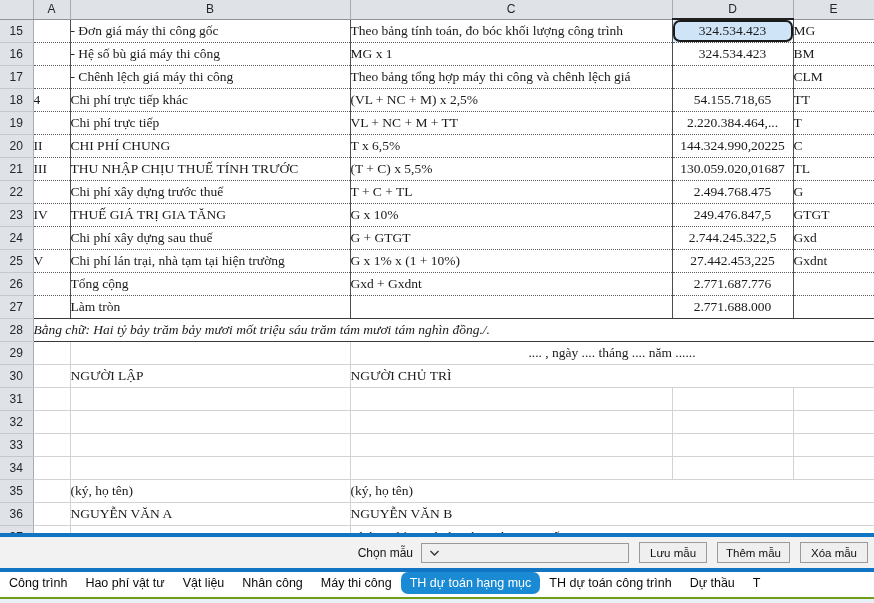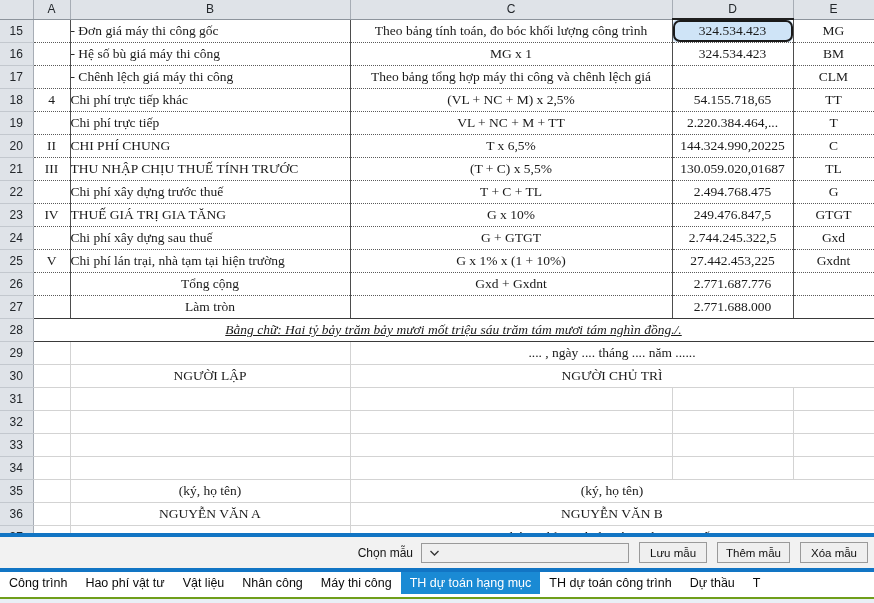--- a/index.html
+++ b/index.html
@@ -85,25 +85,25 @@
   }
   
   .cell.b {
     border-right: 1px solid #4d4d4d;
     border-bottom: 1px dotted #5a5a5a;
   }
   .cell.b-solid-bottom { border-bottom: 1px solid #3a3a3a; }
   .cell.b-left  { border-left: 1px solid #4d4d4d; }
   .cell.b-top   { border-top: 1px solid #3a3a3a; }
 
-  .ac { text-align: center; }
+  .ac { }
   .al { text-align: left; }
   .ar { text-align: center; border-radius: 7px; }
   .bold { font-weight: bold; }
-  .ital { font-style: italic; text-decoration: underline; }
+  .ital { font-style: italic; }
 
   .cell.sel {
     background: #cfe4f7;
     box-shadow: inset 0 0 0 2px #1a1a1a;
     font-weight: normal;
   }
 
   
   #bluebar-top {
     position: absolute;
@@ -191,20 +191,21 @@
     padding: 0 9px;
     font-family: "Liberation Sans", sans-serif;
     font-size: 12.5px;
     color: #0a0a0a;
     white-space: nowrap;
     background: #ffffff;
   }
   .tab.active {
     background: #1a8ad4;
     color: #ffffff;
+    border-radius: 7px;
   }
   #greenline {
     position: absolute;
     left: 0; top: 597px;
     width: 874px; height: 2px;
     background: #6f9e1a;
   }
   #underbar {
     position: absolute;
     left: 0; top: 599px;

